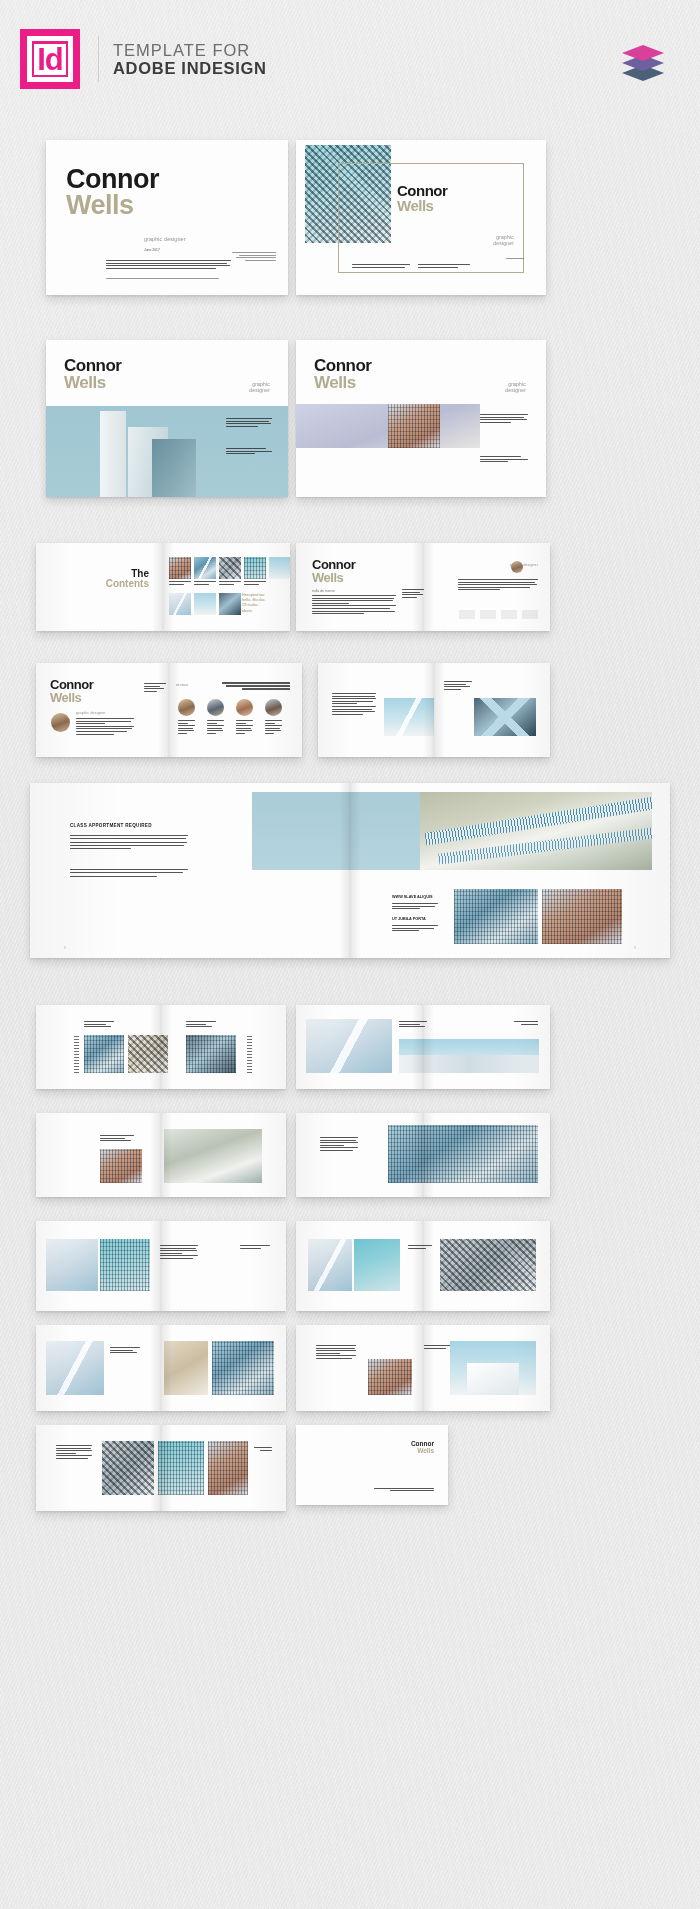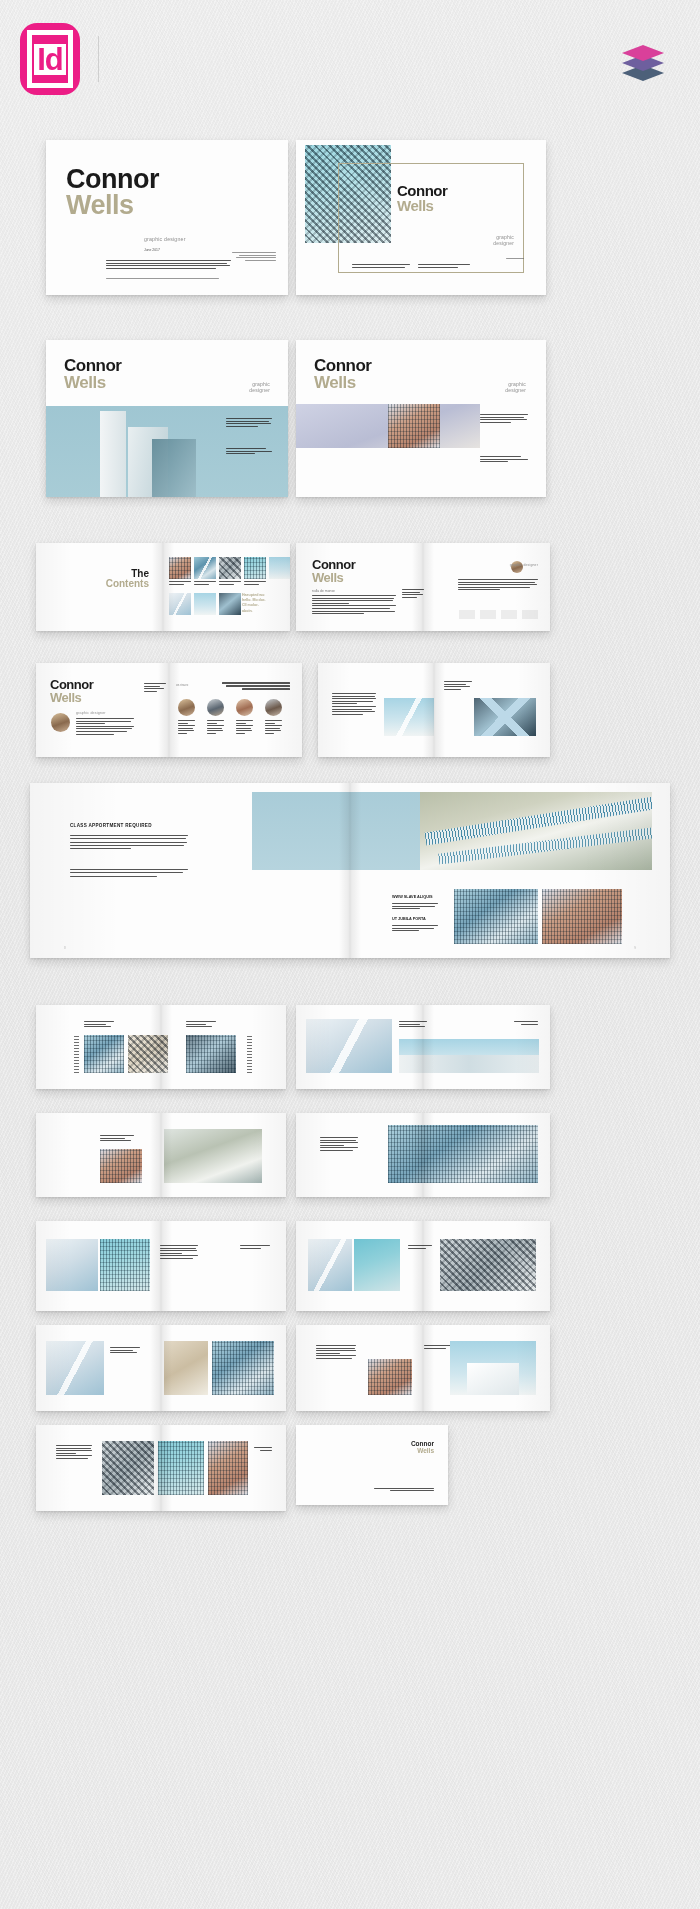--- a/index.html
+++ b/index.html
@@ -21,25 +21,24 @@
       linear-gradient(160deg,#ececec 0%,#e6e6e6 45%,#e9e9e9 100%);
     pointer-events:none;
   }
 
   
   .header{
     position:absolute; left:0; top:0; width:700px; height:118px;
     display:flex; align-items:center;
   }
   .id-logo{
-    width:60px; height:72px; margin-left:20px;
+    width:60px; height:60px; margin-left:20px;
     background:#ec1d86;
     display:flex; align-items:center; justify-content:center;
     position:relative;
-    border-radius:17px;
   }
   .id-logo::after{
     content:""; position:absolute; inset:7px;
     border:5px solid #fff;
   }
   .id-logo span{
     position:relative; z-index:2;
     color:#ec1d86; background:#fff;
     font-weight:bold; font-size:31px; line-height:1;
     font-family:"Liberation Sans", sans-serif;
@@ -138,20 +137,24 @@
 </head>
 <body>
 
 <div class="bg-texture"></div>
 
 <div class="header">
   <div class="id-logo">
     <span>Id</span>
   </div>
   <div class="header-divider"></div>
+  <div class="header-text">
+    <div class="l1">Template for</div>
+    <div class="l2">Adobe InDesign</div>
+  </div>
   <div class="brand-mark">
     <svg width="46" height="38" viewBox="0 0 46 38">
       <polygon points="23,21 44,29 23,37 2,29" fill="#4c6079"></polygon>
       <polygon points="23,11 44,19 23,27 2,19" fill="#6e5f9e"></polygon>
       <polygon points="23,1 44,9 23,17 2,9" fill="#d9409a"></polygon>
     </svg>
   </div>
 </div>
 
 <div class="sheet" style="left:46px; top:140px; width:242px; height:155px;">

